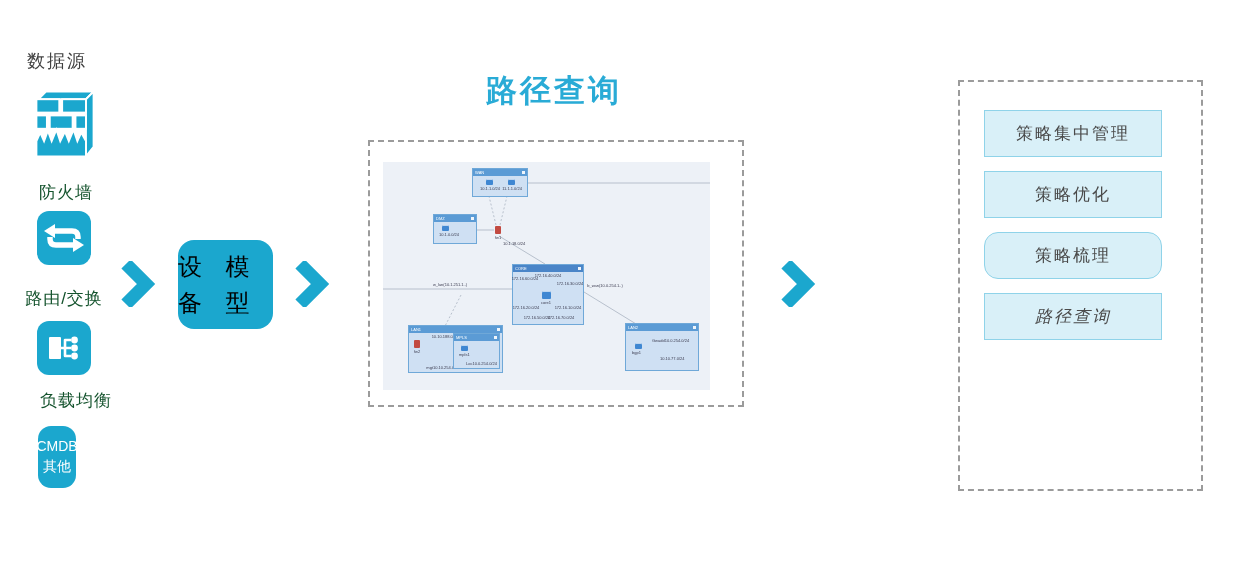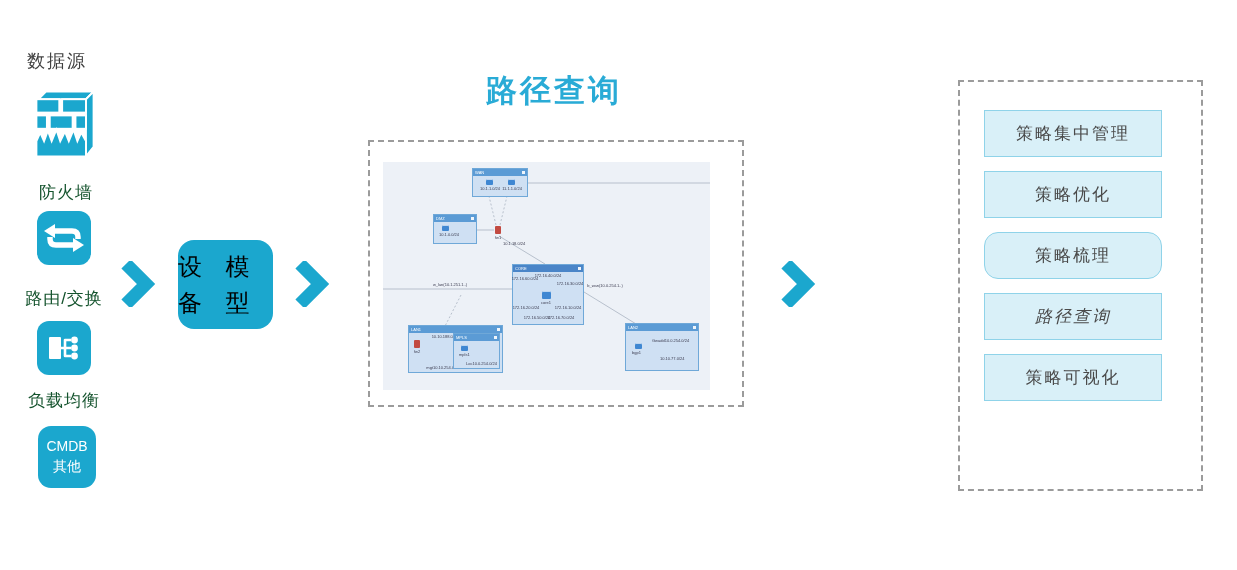--- a/index.html
+++ b/index.html
@@ -71,23 +71,23 @@
 
   <div class="icon-tile" style="left:37px;top:321px;width:54px;height:54px;">
     <svg width="40" height="40" viewBox="0 0 40 40">
       <rect x="5" y="9" width="12" height="22" rx="1" fill="#fff"></rect>
       <path d="M17 20 H27 M21 20 V12 H27 M21 20 V28 H27" fill="none" stroke="#fff" stroke-width="2.6" stroke-linejoin="round"></path>
       <circle cx="30.5" cy="12" r="3.4" fill="#fff"></circle>
       <circle cx="30.5" cy="20" r="3.4" fill="#fff"></circle>
       <circle cx="30.5" cy="28" r="3.4" fill="#fff"></circle>
     </svg>
   </div>
-  <div class="src-label" style="left:16px;top:374px;">负载均衡</div>
-
-  <div class="icon-tile" style="left:38px;top:426px;width:58px;height:62px;border-radius:13px;font-size:14px;line-height:1.4;">
+  <div class="src-label" style="left:28px;top:374px;">负载均衡</div>
+
+  <div class="icon-tile" style="left:38px;top:426px;width:38px;height:62px;border-radius:13px;font-size:14px;line-height:1.4;">
     <div>CMDB</div>
     <div>其他</div>
   </div>
 
   <span class="chev" style="left:118px;top:261px;">
     <svg width="46" height="46" viewBox="0 0 46 46">
         <polyline points="8,3 28,23 8,43" fill="none" stroke="#1ba7ce" stroke-width="13"></polyline>
       </svg>
   </span>
   <span class="chev" style="left:292px;top:261px;">
@@ -212,17 +212,16 @@
     <span class="tlabel" style="left:120px;top:80px;">10.1.18.0/24</span>
     <span class="tlabel ctr" style="left:67px;top:121px;">w_lan(10.1.251.1..)</span>
     <span class="tlabel ctr" style="left:222px;top:122px;">b_wan(10.0.254.1..)</span>
   </div>
 
   <div class="dashed-frame" style="left:958px;top:80px;width:241px;height:407px;">
     <div class="panel-item" style="top:28px;">策略集中管理</div>
     <div class="panel-item" style="top:89px;">策略优化</div>
     <div class="panel-item" style="top:150px;border-radius:14px;">策略梳理</div>
     <div class="panel-item" style="top:211px;font-style:italic;">路径查询</div>
-    <div class="panel-item" style="top:272px;">策略可视化</div>
   </div>
 
 
 </div>
 
 </body></html>

